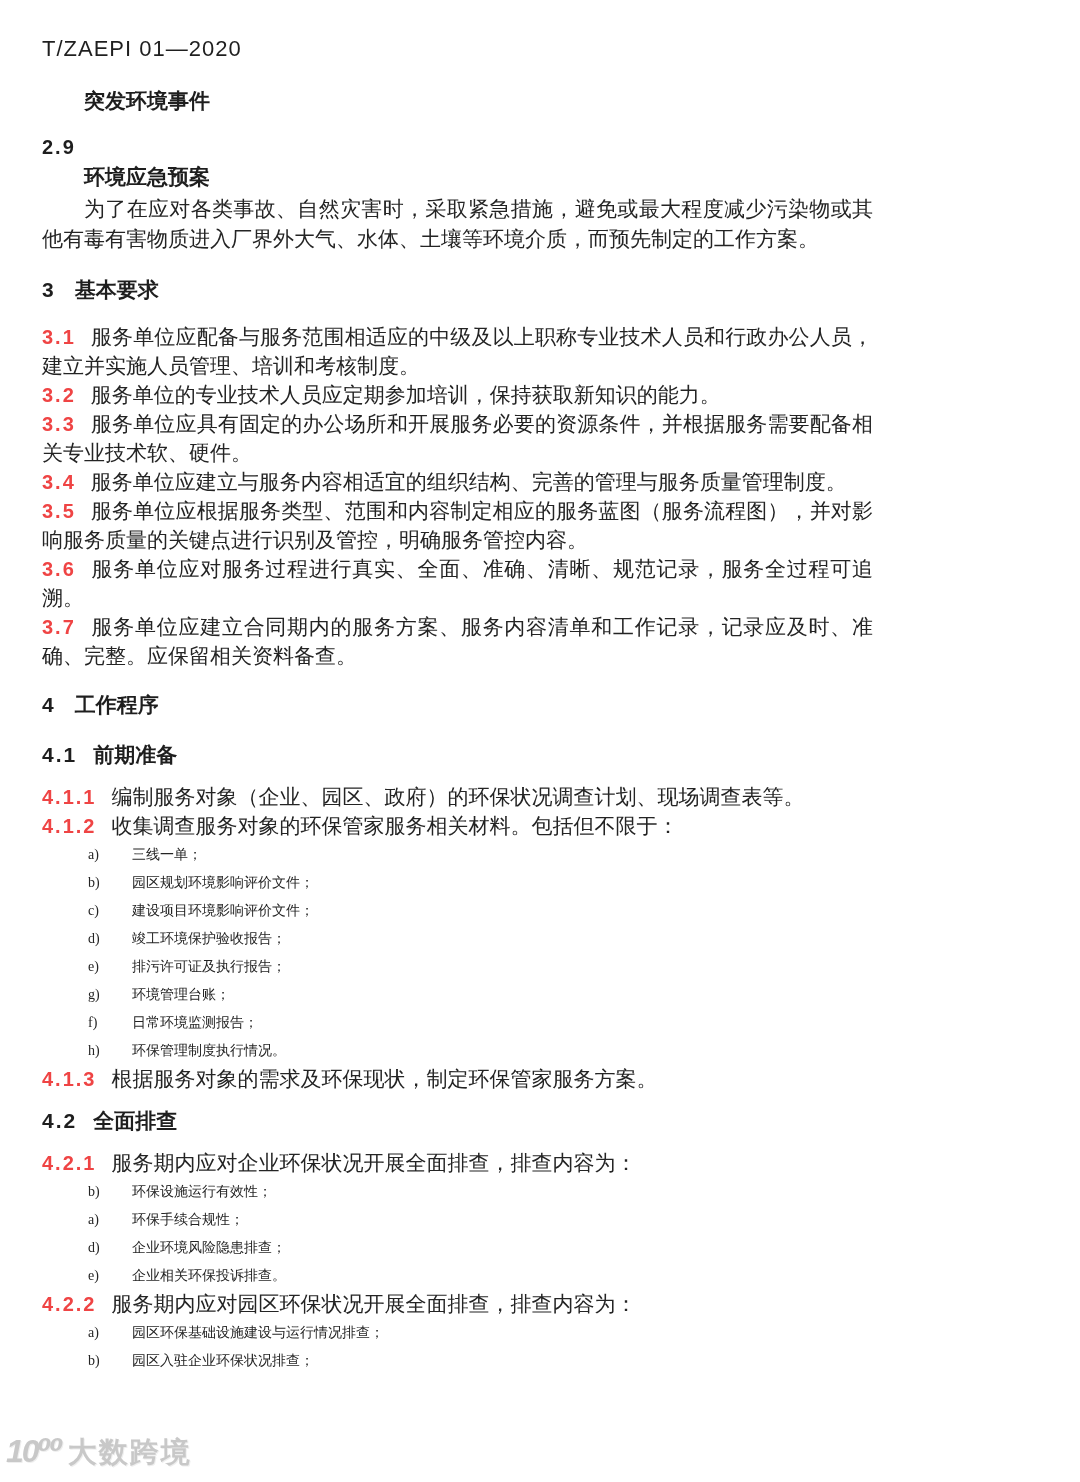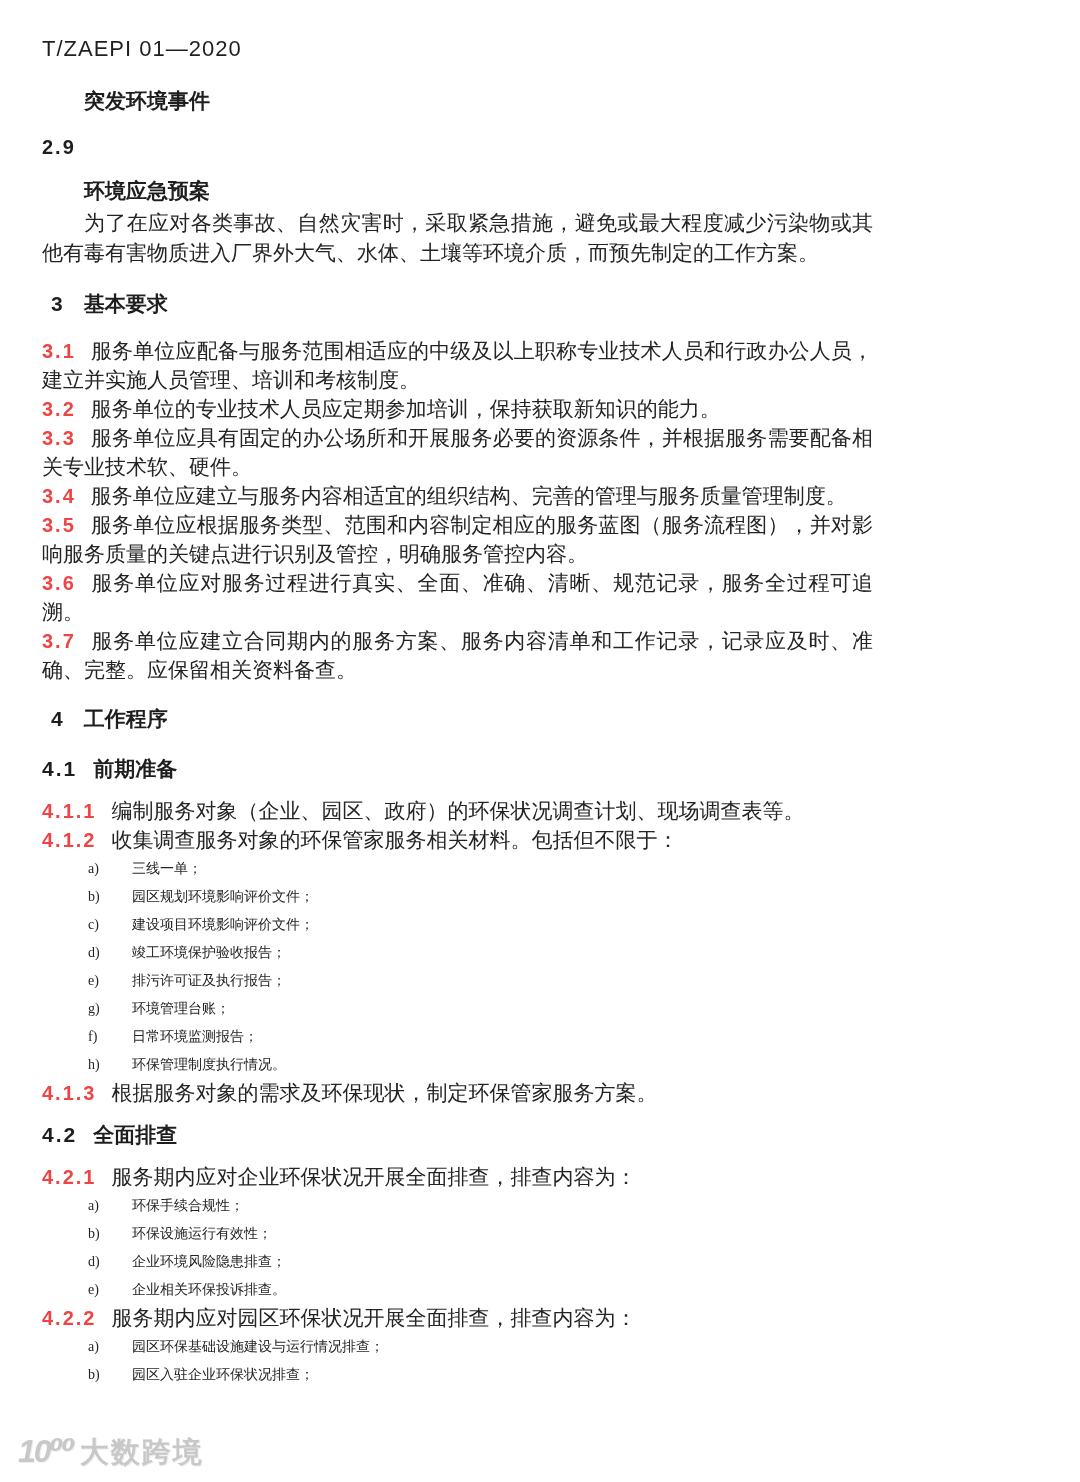--- a/index.html
+++ b/index.html
@@ -27,42 +27,42 @@
   }
   
   .term-title {
     margin: 26px 0 0 42px;
     font-family: Liberation Mono, monospace;
     font-weight: 700;
     font-size: 21px;
     line-height: 30px;
     color: #1e1e1e;
   }
-  .term-title.second { margin-top: 16px; }
+  .term-title.second { margin-top: 2px; }
   
   .def {
     margin: 0;
     font-size: 21px;
     line-height: 30px;
     text-indent: 42px;
     text-align: justify;
   }
   
   .clause-only-num {
     margin-top: 14px;
     font-family: "Liberation Sans", "DejaVu Sans", sans-serif;
     font-weight: 700;
     font-size: 20px;
     line-height: 30px;
     letter-spacing: 2px;
     color: #1e1e1e;
   }
   
   .sec-heading {
-    margin: 21px 0 0 9px;
+    margin: 21px 0 0 0;
     font-family: "Liberation Sans", "DejaVu Sans", sans-serif;
     font-weight: 700;
     font-size: 21px;
     line-height: 30px;
     color: #1e1e1e;
   }
   .sec-heading .num { margin-right: 20px; letter-spacing: 1px; }
   .sec-heading.h4 { margin-top: 19px; }
   .sub-heading {
     margin: 20px 0 0 0;
@@ -98,21 +98,21 @@
     font-size: 14px;
     line-height: 28px;
   }
   .item .letter {
     display: inline-block;
     width: 44px;
   }
   
   .watermark {
     position: absolute;
-    left: 18px;
+    left: 6px;
     top: 1432px;
     display: flex;
     align-items: baseline;
     gap: 6px;
     color: #c3c3c3;
     opacity: 0.9;
     font-family: "Liberation Sans", "DejaVu Sans", sans-serif;
     font-weight: 700;
     text-shadow: 1px 1px 0 #ededed;
     user-select: none;
@@ -175,22 +175,22 @@
   <div class="item"><span class="letter">h)</span><span>环保管理制度执行情况。</span></div>
 
   <p class="clause"><span class="num">4.1.3</span><span>根据服务对象的需求及环保现状，制定环保管家服务方案。</span></p>
 
   <div class="sub-heading tight">
     <span class="num">4.2</span><span>全面排查</span>
   </div>
 
   <p class="clause first-after"><span class="num">4.2.1</span><span>服务期内应对企业环保状况开展全面排查，排查内容为：</span></p>
 
+  <div class="item"><span class="letter">b)</span><span>环保设施运行有效性；</span></div>
   <div class="item"><span class="letter">a)</span><span>环保手续合规性；</span></div>
-  <div class="item"><span class="letter">b)</span><span>环保设施运行有效性；</span></div>
   <div class="item"><span class="letter">d)</span><span>企业环境风险隐患排查；</span></div>
   <div class="item"><span class="letter">e)</span><span>企业相关环保投诉排查。</span></div>
 
   <p class="clause"><span class="num">4.2.2</span><span>服务期内应对园区环保状况开展全面排查，排查内容为：</span></p>
 
   <div class="item"><span class="letter">a)</span><span>园区环保基础设施建设与运行情况排查；</span></div>
   <div class="item"><span class="letter">b)</span><span>园区入驻企业环保状况排查；</span></div>
 
 </div>
 

